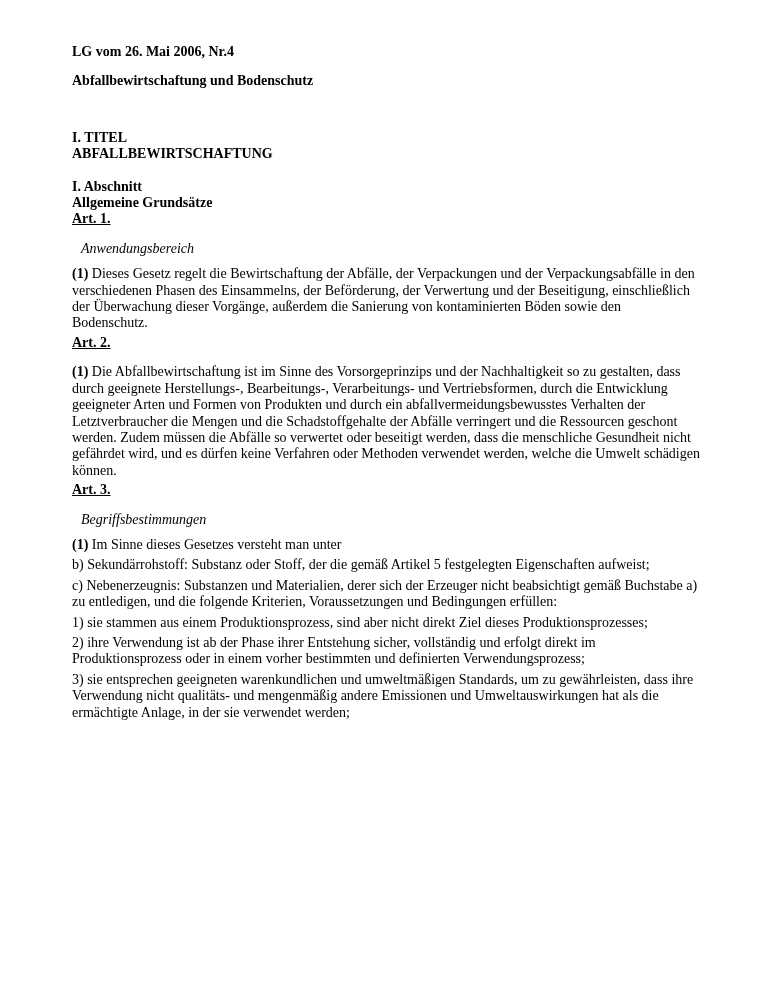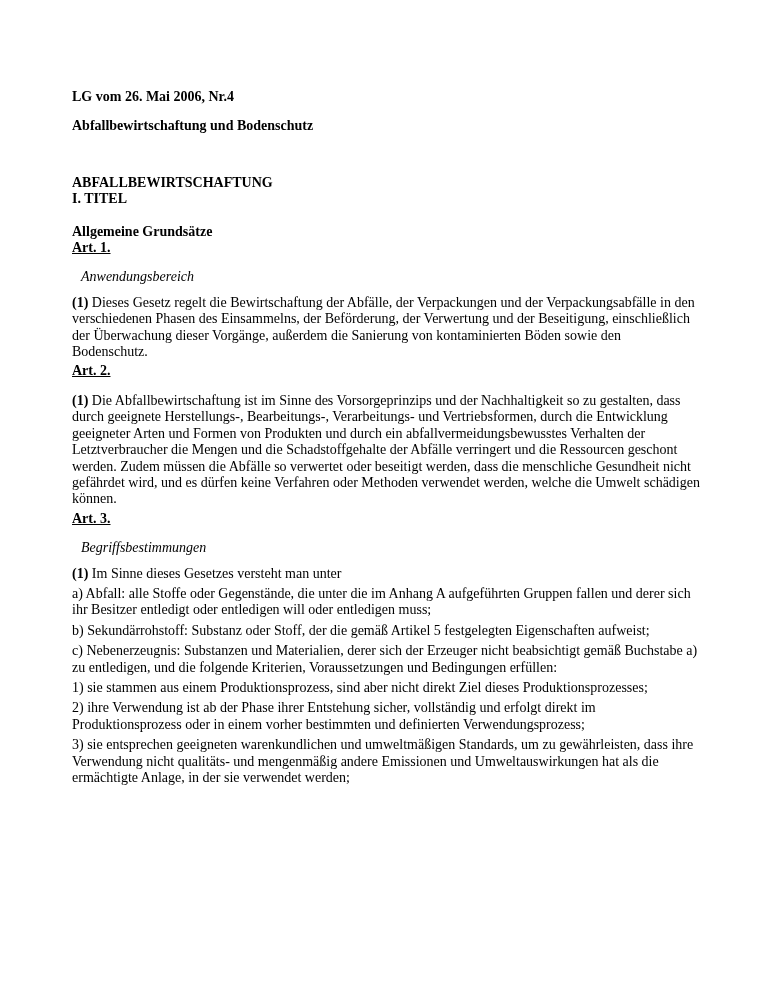--- a/index.html
+++ b/index.html
@@ -5,21 +5,21 @@
   html, body {
     margin: 0;
     padding: 0;
     background: #ffffff;
   }
   .page {
     position: relative;
     width: 768px;
     height: 994px;
     box-sizing: border-box;
-    padding: 89px 68px 0 72px;
+    padding: 44px 68px 0 72px;
     background: #ffffff;
     color: #000000;
     font-family: "Liberation Serif", "DejaVu Serif", serif;
     font-size: 14px;
     line-height: 16.4px;
     overflow: hidden;
   }
   p { margin: 0; }
   .headline {
     font-weight: bold;
@@ -55,44 +55,44 @@
 </style>
 </head>
 <body>
 
 <div class="page">
 
   <p class="headline">LG vom 26. Mai 2006, Nr.4</p>
   <p class="subject">Abfallbewirtschaftung und Bodenschutz</p>
 
   <div class="title-block">
+    <p>I. TITEL</p>
     <p>ABFALLBEWIRTSCHAFTUNG</p>
-    <p>I. TITEL</p>
   </div>
 
   <div class="section-block">
+    <p>I. Abschnitt</p>
     <p>Allgemeine Grundsätze</p>
   </div>
 
   <div>
     <p class="art-heading">Art. 1.</p>
     <p class="art-subtitle">Anwendungsbereich</p>
     <p class="para"><span class="pmark">(1)</span> <span>Dieses Gesetz regelt die Bewirtschaftung der Abfälle, der Verpackungen und der Verpackungsabfälle in den verschiedenen Phasen des Einsammelns, der Beförderung, der Verwertung und der Beseitigung, einschließlich der Überwachung dieser Vorgänge, außerdem die Sanierung von kontaminierten Böden sowie den Bodenschutz.</span></p>
   </div>
 
   <div>
     <p class="art-heading">Art. 2.</p>
     <p class="para"><span class="pmark">(1)</span> <span>Die Abfallbewirtschaftung ist im Sinne des Vorsorgeprinzips und der Nachhaltigkeit so zu gestalten, dass durch geeignete Herstellungs-, Bearbeitungs-, Verarbeitungs- und Vertriebsformen, durch die Entwicklung geeigneter Arten und Formen von Produkten und durch ein abfallvermeidungsbewusstes Verhalten der Letztverbraucher die Mengen und die Schadstoffgehalte der Abfälle verringert und die Ressourcen geschont werden. Zudem müssen die Abfälle so verwertet oder beseitigt werden, dass die menschliche Gesundheit nicht gefährdet wird, und es dürfen keine Verfahren oder Methoden verwendet werden, welche die Umwelt schädigen können.</span></p>
   </div>
 
   <div>
     <p class="art-heading">Art. 3.</p>
     <p class="art-subtitle">Begriffsbestimmungen</p>
     <p class="para"><span class="pmark">(1)</span> <span>Im Sinne dieses Gesetzes versteht man unter</span></p>
-    <p class="para"><span>a) Abfall: alle Stoffe oder Gegenstände, die unter die im Anhang A aufgeführten Gruppen fallen und derer sich ihr Besitzer entledigt oder entledigen will oder entledigen muss;</span></p>
     <p class="para"><span>b) Sekundärrohstoff: Substanz oder Stoff, der die gemäß Artikel 5 festgelegten Eigenschaften aufweist;</span></p>
     <p class="para"><span>c) Nebenerzeugnis: Substanzen und Materialien, derer sich der Erzeuger nicht beabsichtigt gemäß Buchstabe a) zu entledigen, und die folgende Kriterien, Voraussetzungen und Bedingungen erfüllen:</span></p>
     <p class="para"><span>1) sie stammen aus einem Produktionsprozess, sind aber nicht direkt Ziel dieses Produktionsprozesses;</span></p>
     <p class="para"><span>2) ihre Verwendung ist ab der Phase ihrer Entstehung sicher, vollständig und erfolgt direkt im Produktionsprozess oder in einem vorher bestimmten und definierten Verwendungsprozess;</span></p>
     <p class="para"><span>3) sie entsprechen geeigneten warenkundlichen und umweltmäßigen Standards, um zu gewährleisten, dass ihre Verwendung nicht qualitäts- und mengenmäßig andere Emissionen und Umweltauswirkungen hat als die ermächtigte Anlage, in der sie verwendet werden;</span></p>
   </div>
 
 </div>
 
 </body></html>

